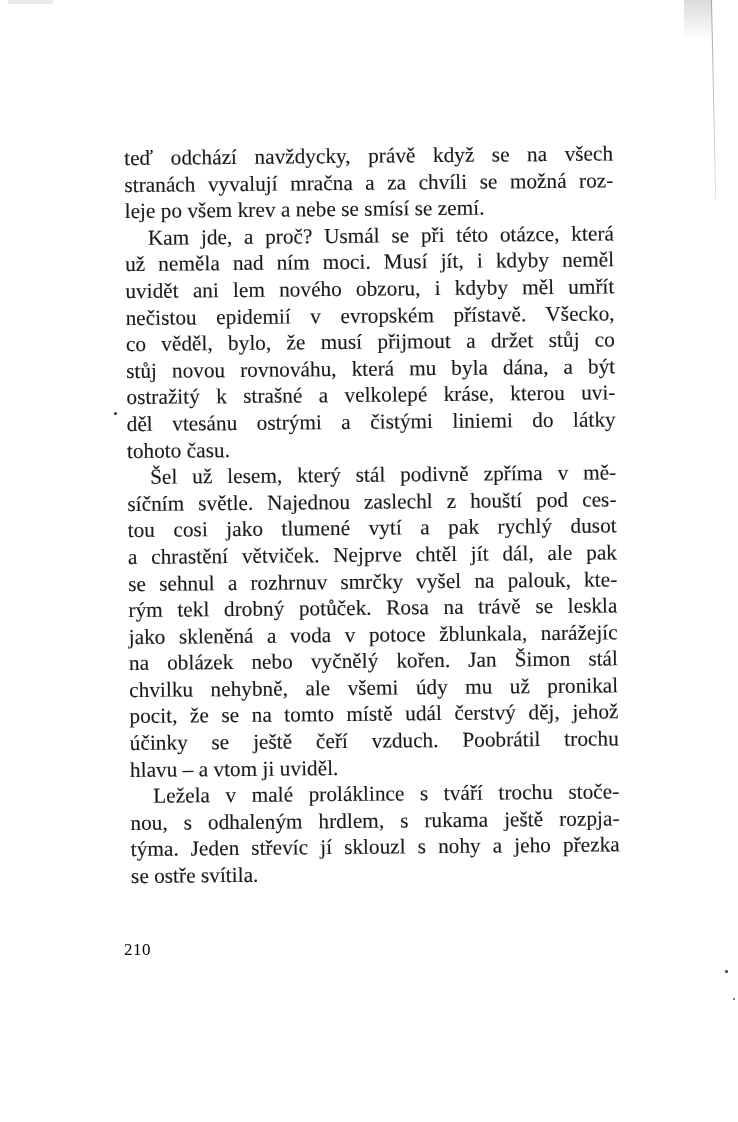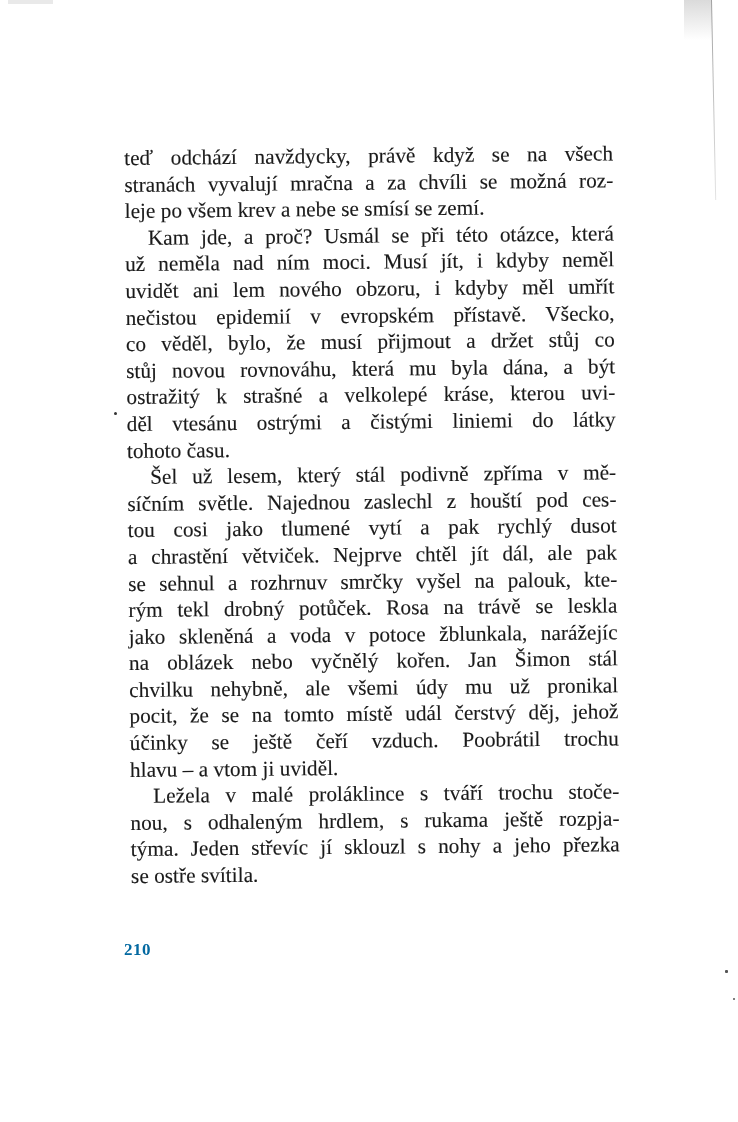--- a/index.html
+++ b/index.html
@@ -42,23 +42,22 @@
     }
     .line.indent { padding-left: 23px; }
     .line.last { text-align-last: left; }
     .page-number {
       position: absolute;
       left: 124px;
       top: 940px;
       font-family: "Liberation Serif", "DejaVu Serif", serif;
       font-size: 17px;
       letter-spacing: 0.5px;
-      color: #0369a1;
+      color: #000000;
       font-variant-numeric: oldstyle-nums;
-      font-weight: bold;
     }
     .edge-line {
       position: absolute;
       left: 711px;
       top: 0;
       width: 1.4px;
       height: 200px;
       background: linear-gradient(to bottom, #a0a0a0, #c8c8c8 60%, #e4e4e4);
       transform: rotate(-1.2deg);
       transform-origin: top;

